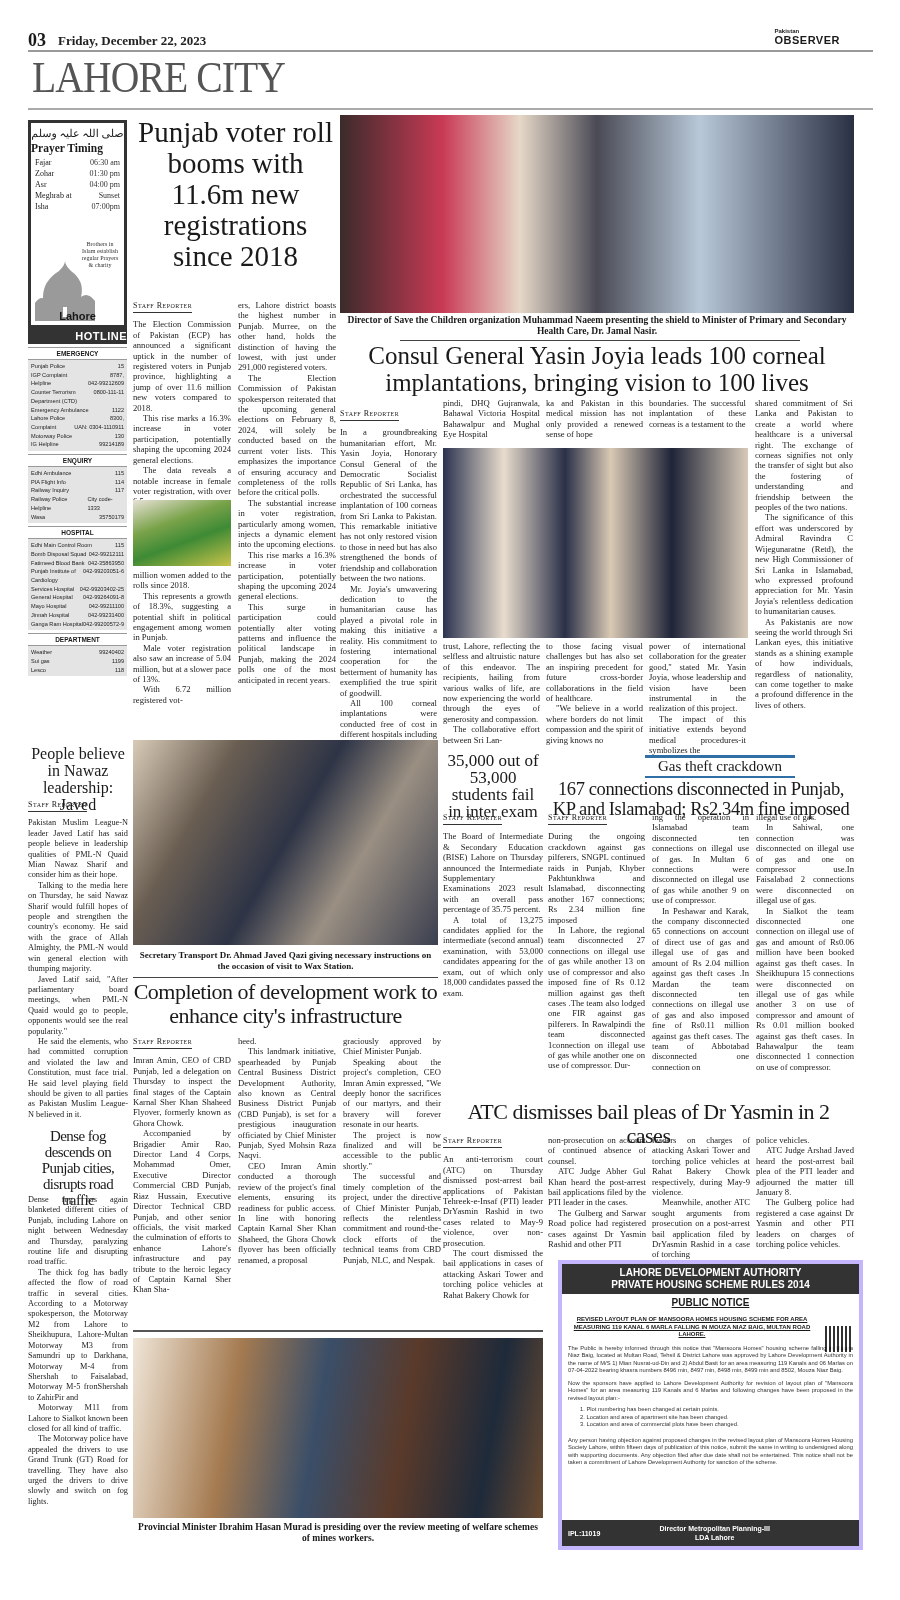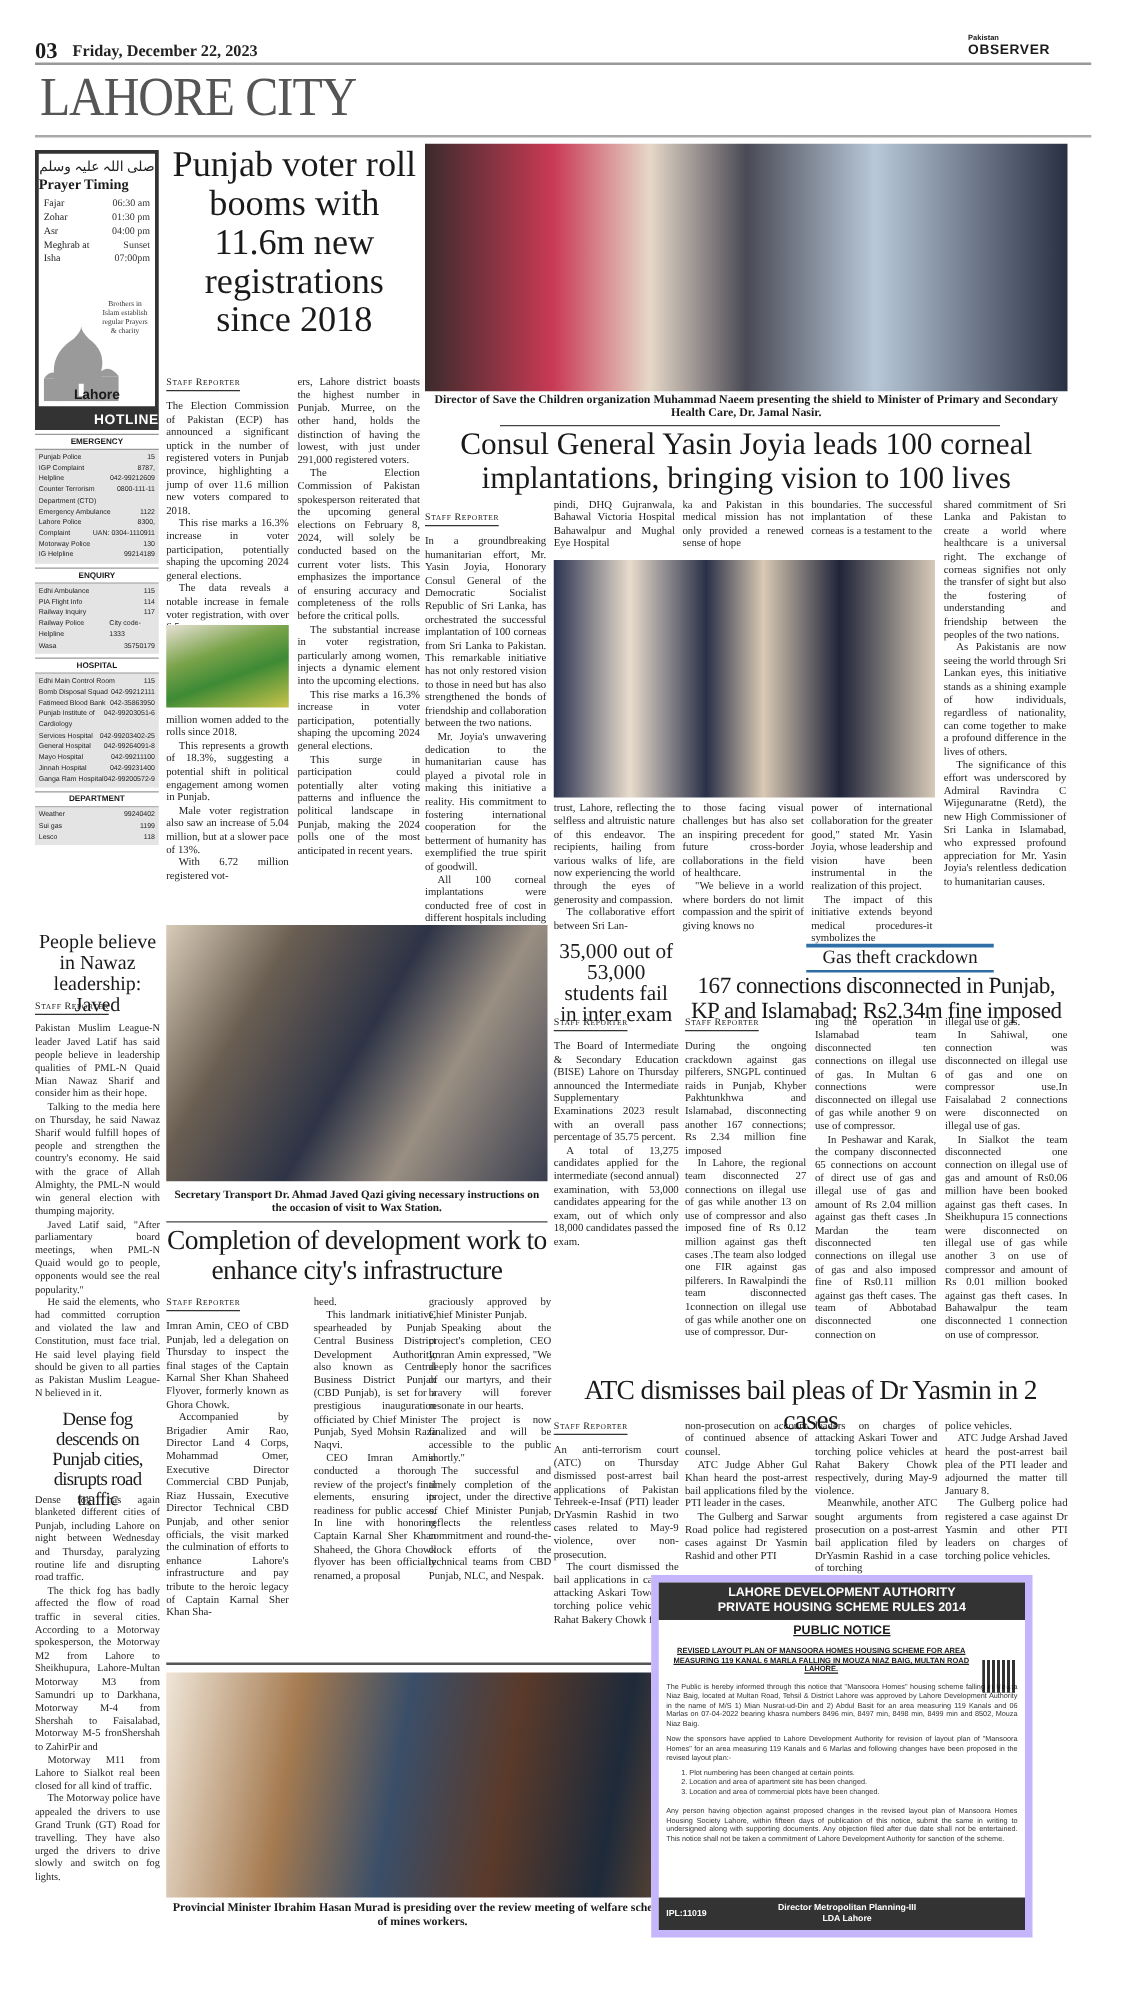--- a/index.html
+++ b/index.html
@@ -27,21 +27,21 @@
 .prayer .row{display:flex;justify-content:space-between;font-size:8px;padding:0 4px;line-height:11px}
 .prayer .row .t{color:#333}
 .prayer .msg{position:absolute;right:4px;top:118px;width:40px;font-size:6px;text-align:center;line-height:7px;color:#333}
 .mosque{position:absolute;left:4px;bottom:4px;width:60px;height:62px}
 .lahore{left:28px;top:310px;width:99px;font-family:"Liberation Sans",sans-serif;font-size:11px;font-weight:bold;text-align:center}
 .hotline{left:28px;top:328px;width:99px;font-family:"Liberation Sans",sans-serif}
 .hotline .bar{background:#333;color:#fff;font-size:11px;font-weight:bold;text-align:right;padding:2px 0;letter-spacing:0.5px}
 .hotline .cat{font-size:6.5px;font-weight:bold;text-align:center;padding:2px 0;border-bottom:1px solid #999;border-top:1px solid #999;margin-top:3px}
 .hotline .box{background:#e4e4e4;padding:2px 3px}
 .hotline .r{display:flex;justify-content:space-between;font-size:5.6px;line-height:8.7px;color:#222}
-.ldabox{left:521px;top:1260px;width:305px;height:290px;border:6px solid #c4b5fd;font-family:"Liberation Sans",sans-serif;background:#fff}
+.ldabox{left:558px;top:1260px;width:305px;height:290px;border:4px solid #c4b5fd;font-family:"Liberation Sans",sans-serif;background:#fff}
 .ldabox .top{background:#333;color:#fff;text-align:center;font-size:10px;font-weight:bold;padding:3px 0;line-height:12px}
 .ldabox .pn{text-align:center;font-size:10px;font-weight:bold;text-decoration:underline;margin-top:3px}
 .ldabox .sub{font-size:6px;font-weight:bold;text-decoration:underline;text-align:center;width:240px;margin:8px 0 0 10px;line-height:7.5px}
 .ldabox .body{font-size:5.8px;line-height:7.5px;padding:0 6px;text-align:justify;color:#333}
 .ldabox .ft{position:absolute;bottom:0;left:0;right:0;height:26px;background:#333;color:#fff;font-size:7px;display:flex;align-items:center}
 .qr{position:absolute;right:8px;top:62px;width:26px;height:26px;background:
  repeating-linear-gradient(90deg,#000 0 2px,#fff 2px 4px),#000;opacity:0.8}
 .gasbar{left:645px;top:755px;width:150px;height:3px;background:#2f6fa6}
 .gasbar2{left:645px;top:776px;width:150px;height:2px;background:#2f6fa6}
 .hr{height:1px;background:#444}
@@ -291,59 +291,59 @@
   </div>
 <div class="abs txt" style="left:649px;top:641px;width:97px;">
     <div id="cornea-col4b">
       <p class="first">power of international collaboration for the greater good," stated Mr. Yasin Joyia, whose leadership and vision have been instrumental in the realization of this project.</p>
       <p>The impact of this initiative extends beyond medical procedures-it symbolizes the</p>
     </div>
   </div>
 <div class="abs txt" style="left:755px;top:398px;width:98px;">
     <div id="cornea-col5">
       <p class="first">shared commitment of Sri Lanka and Pakistan to create a world where healthcare is a universal right. The exchange of corneas signifies not only the transfer of sight but also the fostering of understanding and friendship between the peoples of the two nations.</p>
+      <p>The significance of this effort was underscored by Admiral Ravindra C Wijegunaratne (Retd), the new High Commissioner of Sri Lanka in Islamabad, who expressed profound appreciation for Mr. Yasin Joyia's relentless dedication to humanitarian causes.</p>
       <p>As Pakistanis are now seeing the world through Sri Lankan eyes, this initiative stands as a shining example of how individuals, regardless of nationality, can come together to make a profound difference in the lives of others.</p>
-      <p>The significance of this effort was underscored by Admiral Ravindra C Wijegunaratne (Retd), the new High Commissioner of Sri Lanka in Islamabad, who expressed profound appreciation for Mr. Yasin Joyia's relentless dedication to humanitarian causes.</p>
     </div>
   </div>
 
 <div class="abs headline" style="left:28px;top:745px;width:100px;font-size:16px;line-height:17px;">People believe in Nawaz leadership: Javed</div>
 <div class="abs txt" style="left:28px;top:800px;width:100px;font-size:8.3px;">
   <div class="reporter">Staff Reporter</div>
   <div id="nawaz-paras">
       <p class="first">Pakistan Muslim League-N leader Javed Latif has said people believe in leadership qualities of PML-N Quaid Mian Nawaz Sharif and consider him as their hope.</p>
       <p>Talking to the media here on Thursday, he said Nawaz Sharif would fulfill hopes of people and strengthen the country's economy. He said with the grace of Allah Almighty, the PML-N would win general election with thumping majority.</p>
       <p>Javed Latif said, "After parliamentary board meetings, when PML-N Quaid would go to people, opponents would see the real popularity."</p>
       <p>He said the elements, who had committed corruption and violated the law and Constitution, must face trial. He said level playing field should be given to all parties as Pakistan Muslim League-N believed in it.</p>
     </div>
 </div>
 
 <div class="abs headline" style="left:28px;top:1128px;width:100px;font-size:15px;line-height:16px;letter-spacing:-0.6px;">Dense fog descends on Punjab cities, disrupts road traffic</div>
 <div class="abs txt" style="left:28px;top:1195px;width:100px;font-size:8.3px;">
     <div id="fog-paras">
       <p class="first">Dense fog has again blanketed different cities of Punjab, including Lahore on night between Wednesday and Thursday, paralyzing routine life and disrupting road traffic.</p>
       <p>The thick fog has badly affected the flow of road traffic in several cities. According to a Motorway spokesperson, the Motorway M2 from Lahore to Sheikhupura, Lahore-Multan Motorway M3 from Samundri up to Darkhana, Motorway M-4 from Shershah to Faisalabad, Motorway M-5 fronShershah to ZahirPir and</p>
-      <p>Motorway M11 from Lahore to Sialkot real been closed for all kind of traffic.</p>
+      <p>Motorway M11 from Lahore to Sialkot known been closed for all kind of traffic.</p>
       <p>The Motorway police have appealed the drivers to use Grand Trunk (GT) Road for travelling. They have also urged the drivers to drive slowly and switch on fog lights.</p>
     </div>
   </div>
 
 <div class="abs photo" style="left:133px;top:740px;width:305px;height:205px;background:linear-gradient(120deg,#d8cbb7 0%,#6a5e52 25%,#2e3446 50%,#9a8f82 70%,#3b3f4f 100%);"></div>
 <div class="abs caption" style="left:133px;top:950px;width:305px;font-size:9px;">Secretary Transport Dr. Ahmad Javed Qazi giving necessary instructions on the occasion of visit to Wax Station.</div>
 <div class="abs hr" style="left:133px;top:977px;width:305px;"></div>
 
 <div class="abs headline" style="left:133px;top:980px;width:305px;font-size:22px;line-height:24px;letter-spacing:-0.5px;">Completion of development work to enhance city's infrastructure</div>
 <div class="abs txt" style="left:133px;top:1036px;width:98px;">
   <div class="reporter">Staff Reporter</div>
   <div id="cbd-col1">
       <p class="first">Imran Amin, CEO of CBD Punjab, led a delegation on Thursday to inspect the final stages of the Captain Karnal Sher Khan Shaheed Flyover, formerly known as Ghora Chowk.</p>
       <p>Accompanied by Brigadier Amir Rao, Director Land 4 Corps, Mohammad Omer, Executive Director Commercial CBD Punjab, Riaz Hussain, Executive Director Technical CBD Punjab, and other senior officials, the visit marked the culmination of efforts to enhance Lahore's infrastructure and pay tribute to the heroic legacy of Captain Karnal Sher Khan Sha-</p>
     </div>
 </div>
-<div class="abs txt" style="left:238px;top:1036px;width:98px;margin-left:13px;">
+<div class="abs txt" style="left:238px;top:1036px;width:98px;">
     <div id="cbd-col2">
       <p class="first">heed.</p>
       <p>This landmark initiative, spearheaded by Punjab Central Business District Development Authority, also known as Central Business District Punjab (CBD Punjab), is set for a prestigious inauguration officiated by Chief Minister Punjab, Syed Mohsin Raza Naqvi.</p>
       <p>CEO Imran Amin conducted a thorough review of the project's final elements, ensuring its readiness for public access. In line with honoring Captain Karnal Sher Khan Shaheed, the Ghora Chowk flyover has been officially renamed, a proposal</p>
     </div>
   </div>
 <div class="abs txt" style="left:343px;top:1036px;width:98px;">
     <div id="cbd-col3">
       <p class="first">graciously approved by Chief Minister Punjab.</p>
       <p>Speaking about the project's completion, CEO Imran Amin expressed, "We deeply honor the sacrifices of our martyrs, and their bravery will forever resonate in our hearts.</p>

